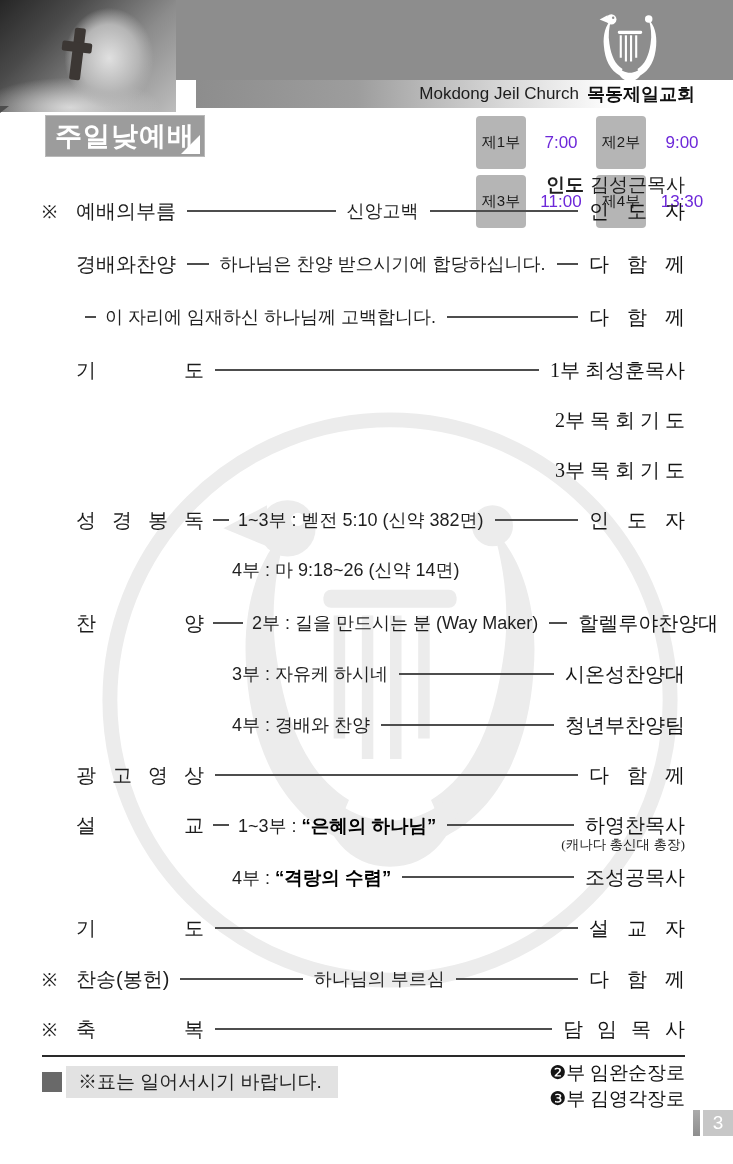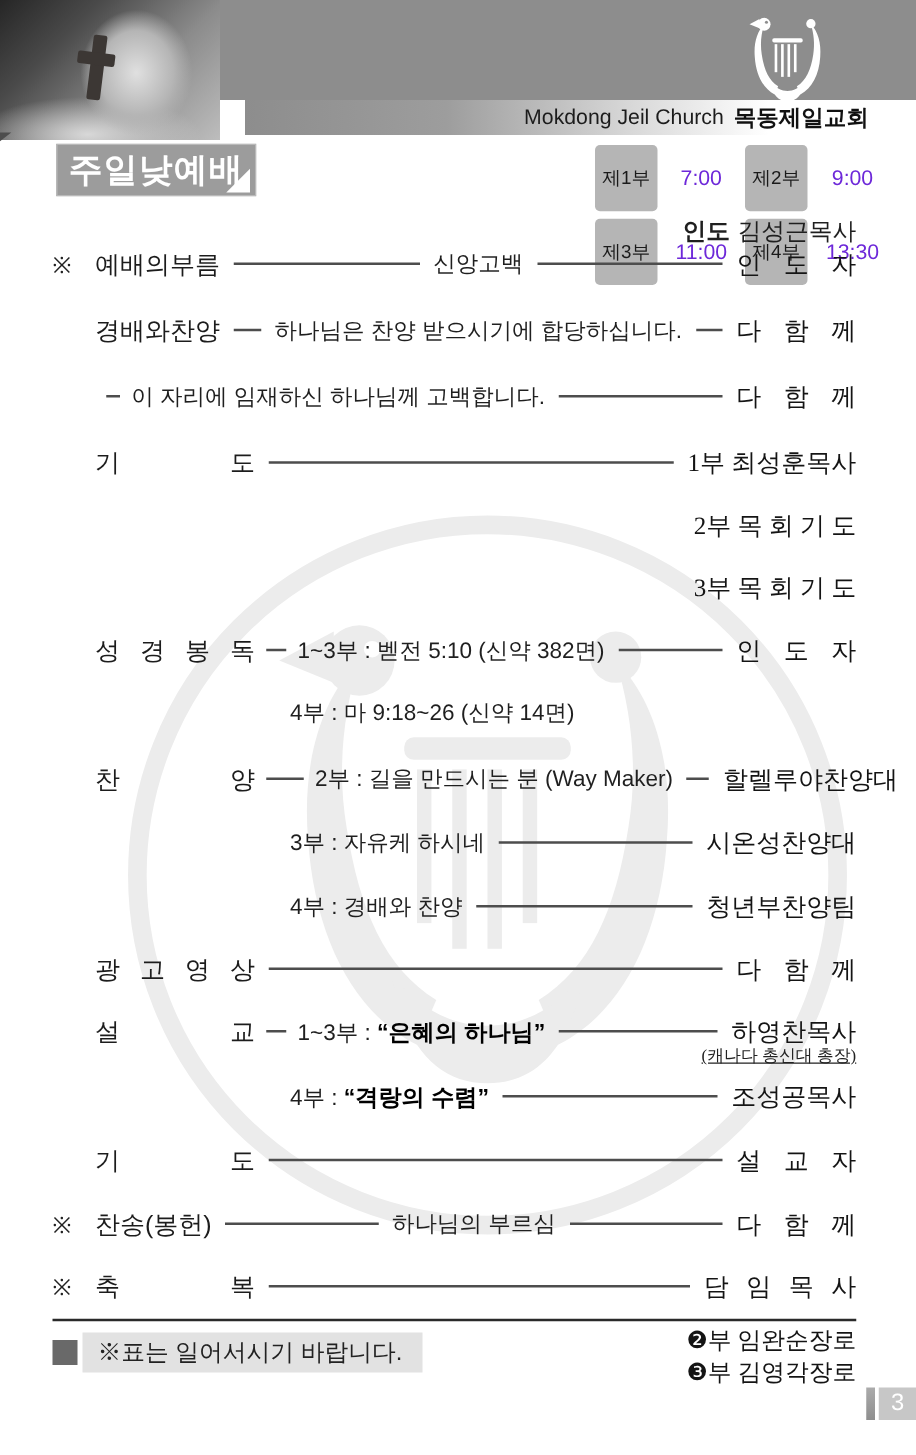--- a/index.html
+++ b/index.html
@@ -61,21 +61,21 @@
   .dash-w { width:30px; }
   .mid { flex:none; font-size:18px; color:#1f1f1f; }
   .desc { flex:none; font-size:18px; color:#1f1f1f; }
   .desc b { font-size:18.5px; color:#000;margin-top:21px; }
   .val { flex:none; font-family:"Liberation Serif", serif; font-size:20px; color:#141414; text-align:center; }
   .val-j { min-width:96px; text-align:justify; text-align-last:justify; }
   .val-j4 { min-width:122px; text-align:justify; text-align-last:justify; }
   .r-valonly { justify-content:flex-end; }
   .r-sub { padding-left:190px; }
   .note-row { position:absolute; right:48px; top:836px;
-    font-family:"Liberation Serif", serif; font-size:13.5px; color:#222;text-decoration:underline; }
+    font-family:"Liberation Serif", serif; font-size:13.5px; color:#222; }
   
   .divider { position:absolute; left:42px; right:48px; top:1055px; height:2px; background:#2a2a2a; }
   .stand-note { position:absolute; left:42px; top:1066px; display:flex; align-items:center; }
   .stand-sq { width:20px; height:20px; background:#696969; margin-right:4px; flex:none; }
   .stand-txt { background:#e2e2e2; font-size:19px; color:#222; padding:3px 16px 3px 12px; }
   .nextweek { position:absolute; right:48px; top:1060px; text-align:right;
     font-family:"Liberation Serif", serif; font-size:19px; color:#141414; line-height:26px; }
   .pagenum { position:absolute; right:0; top:1110px; display:flex; align-items:center; }
   .pagenum .bar { width:7px; height:26px; background:linear-gradient(180deg,#ababab,#8e8e8e); margin-right:3px; }
   .pagenum .box { width:30px; height:26px; background:#c7c7c7; color:#fff;

